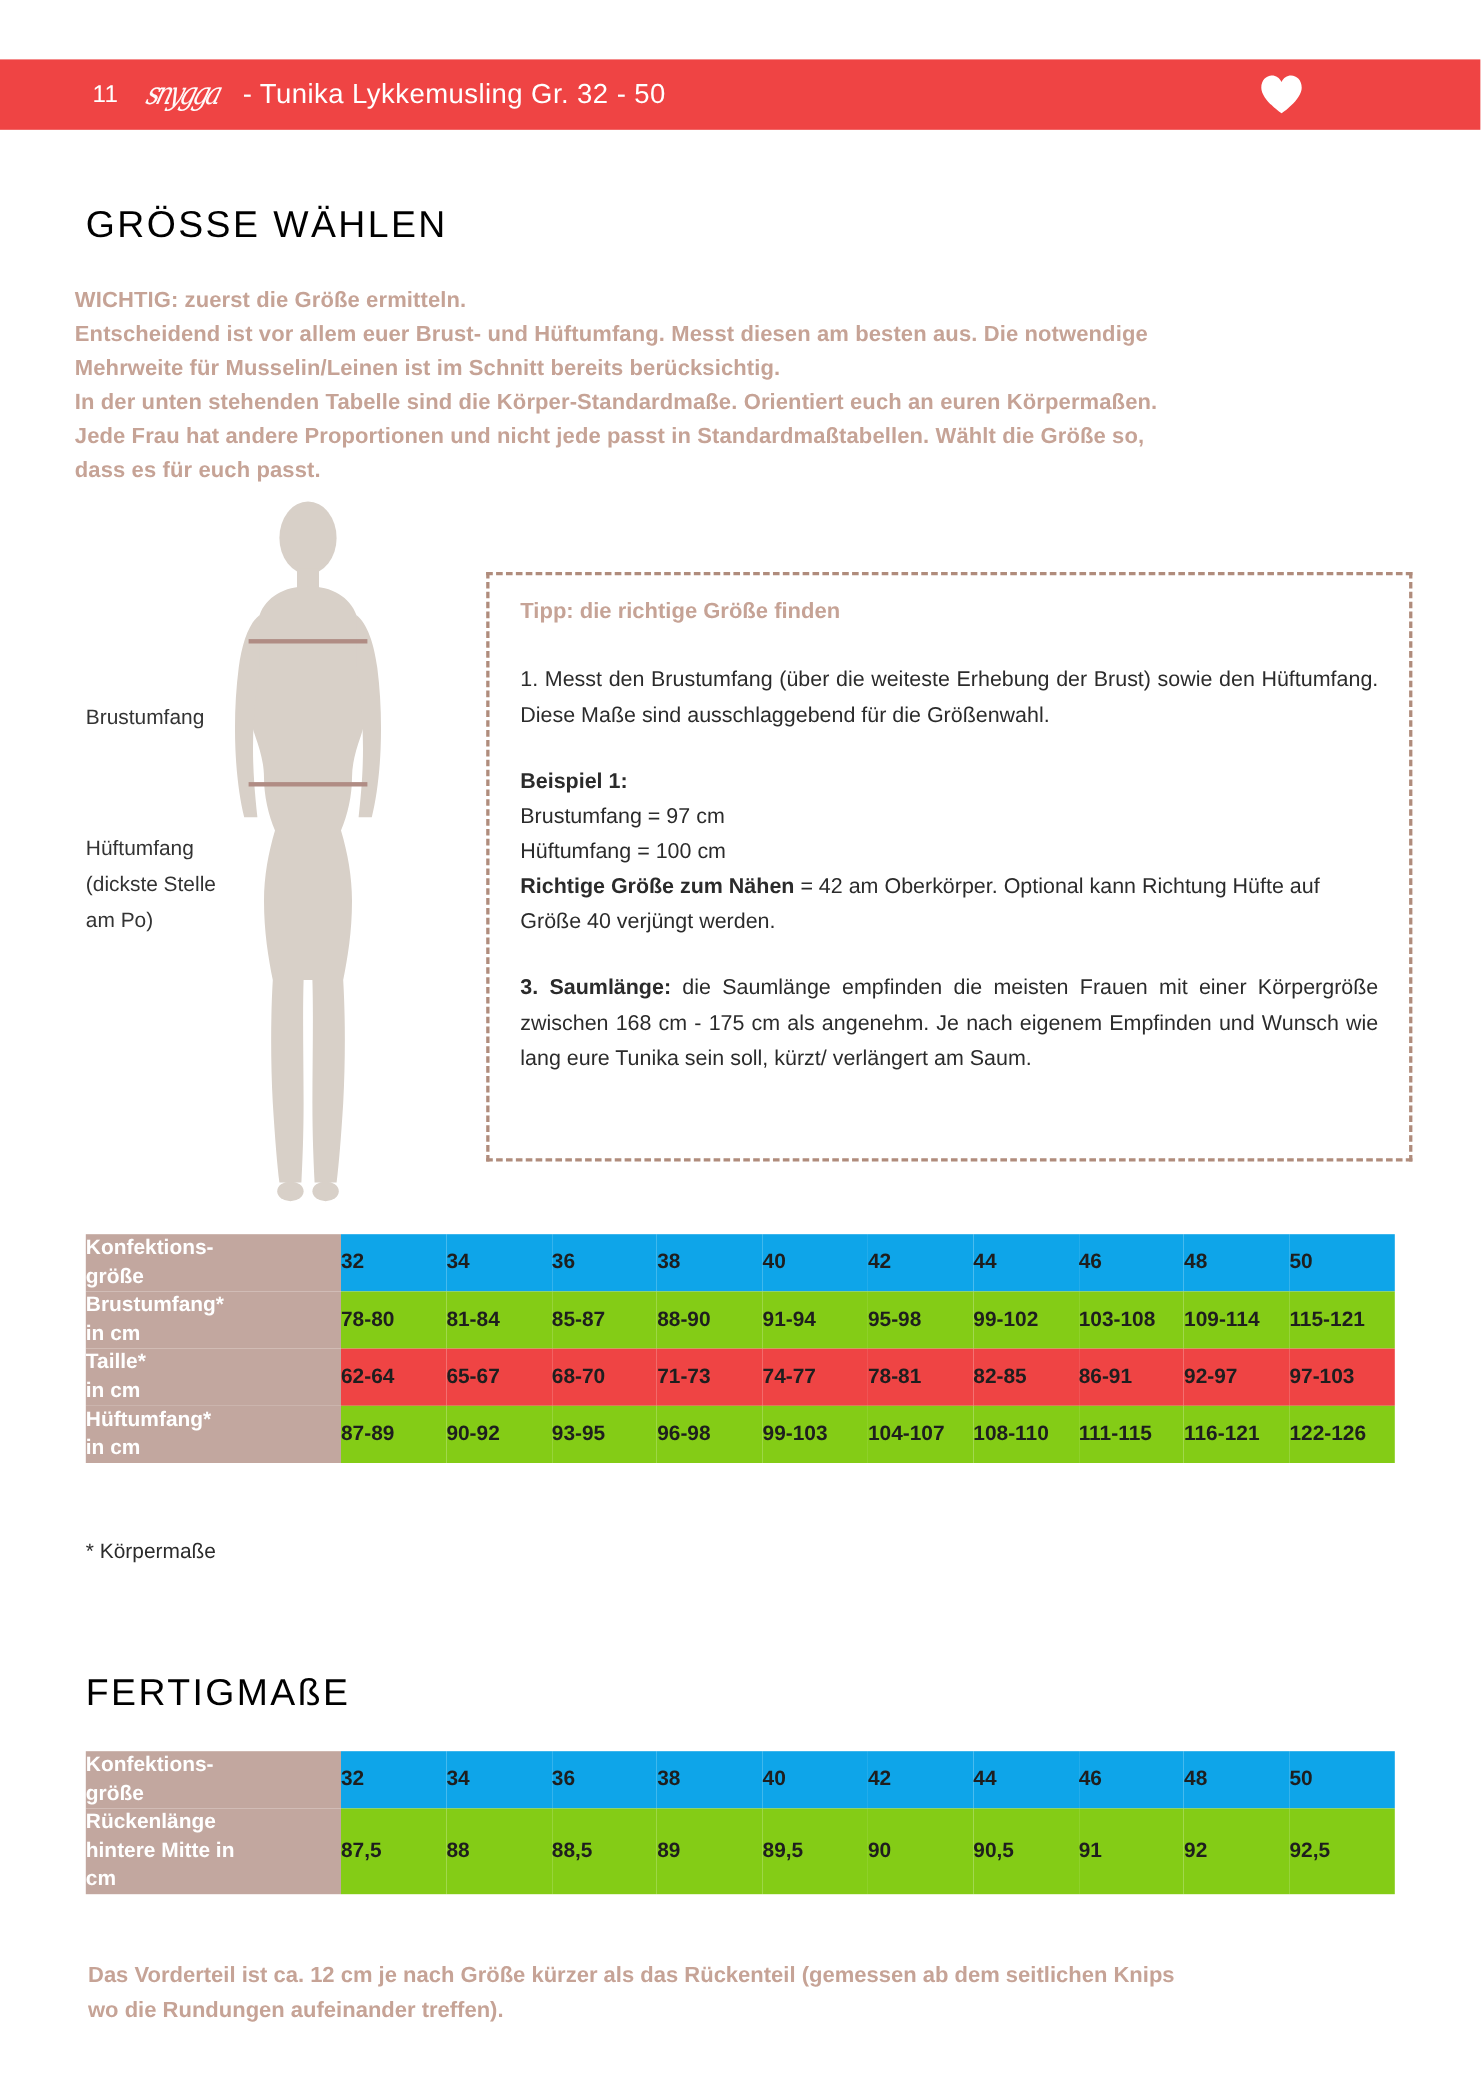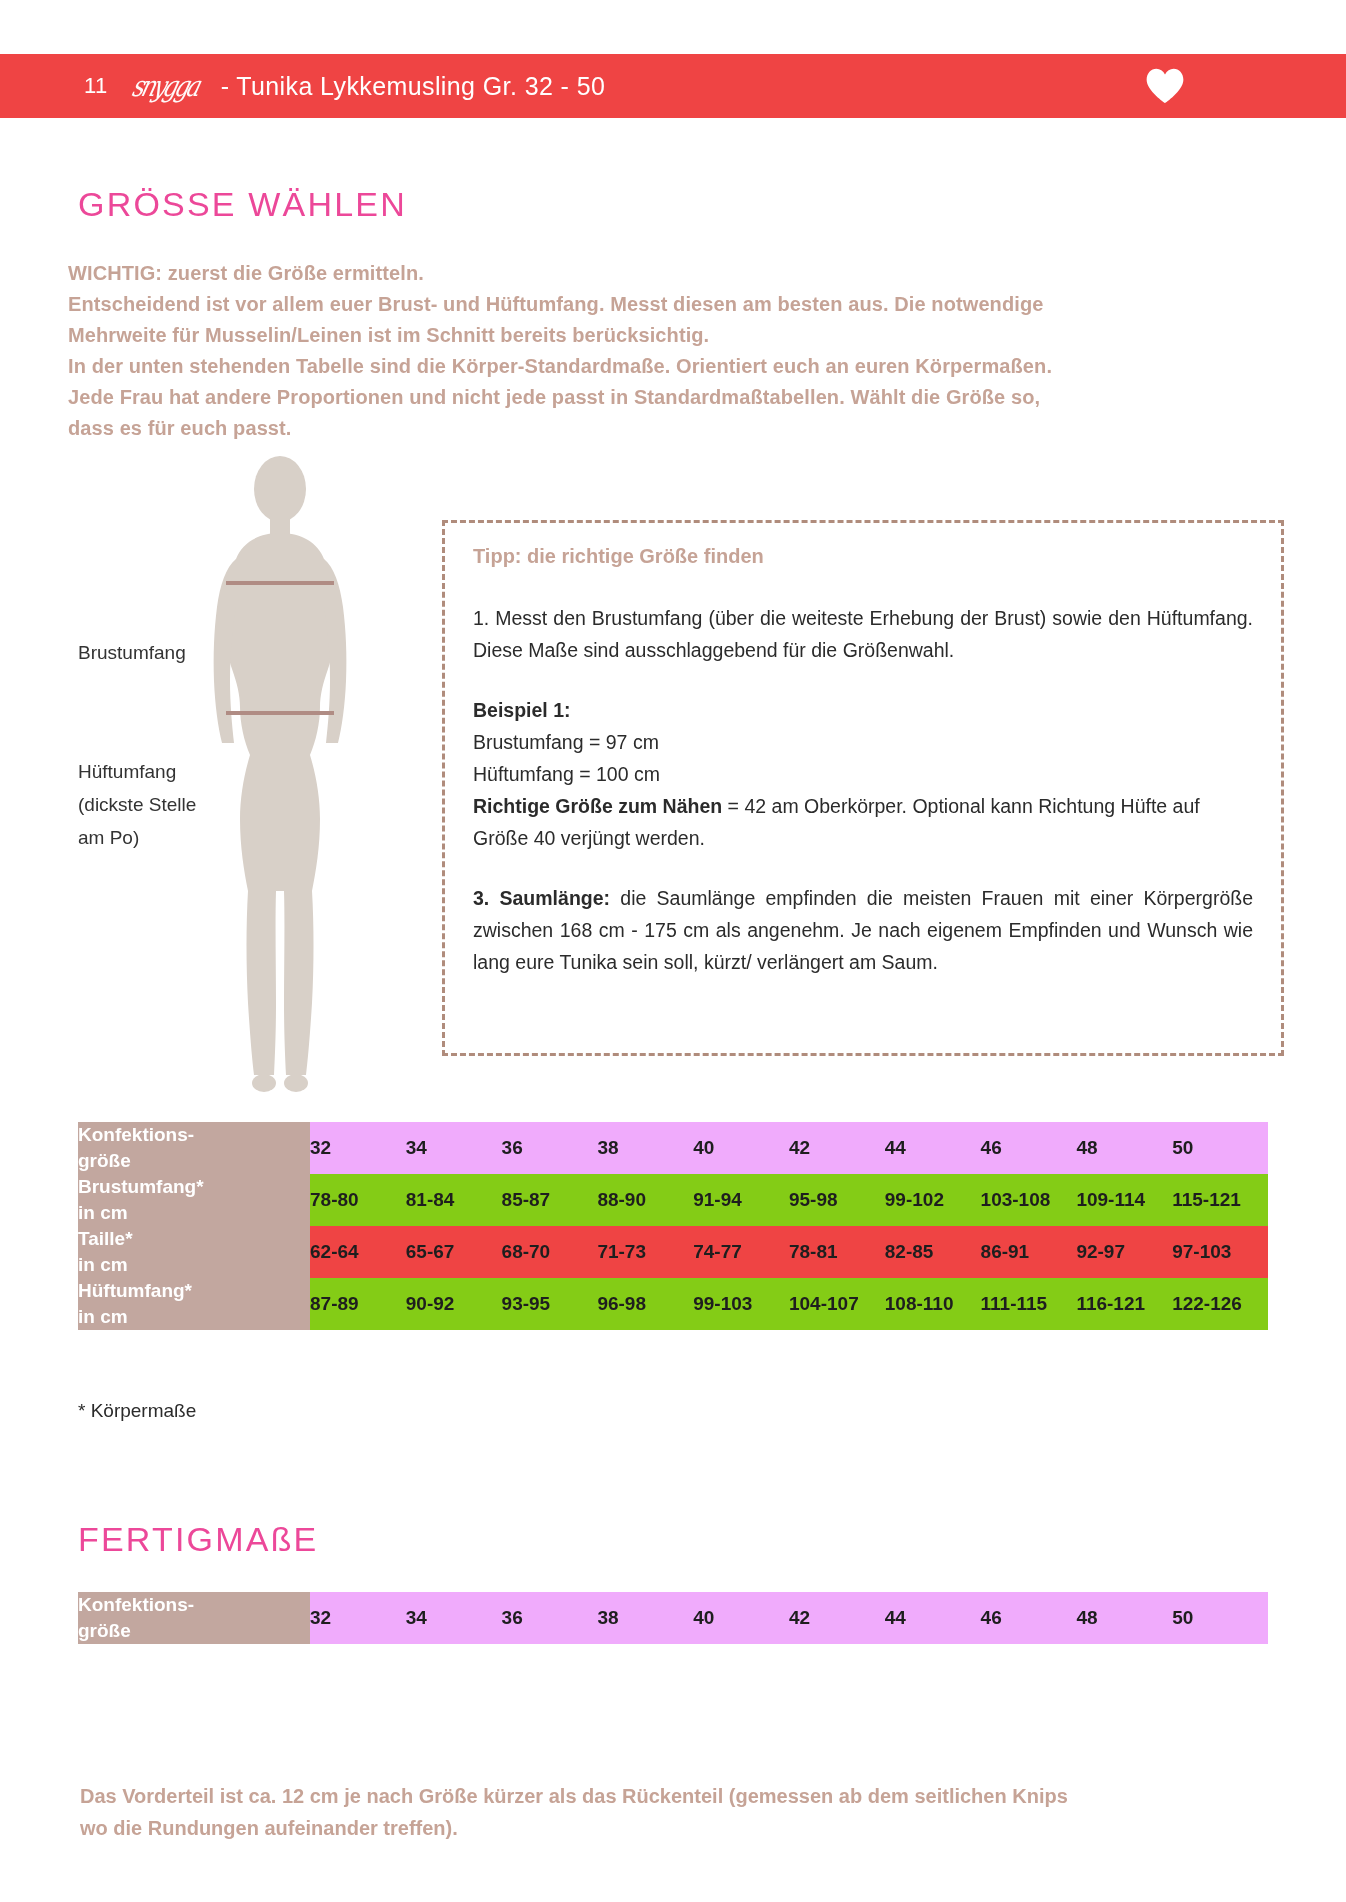--- a/index.html
+++ b/index.html
@@ -56,21 +56,21 @@
     margin-left: auto;
     margin-right: 100px;
     width: 42px;
     height: 40px;
     display: block;
   }
 
   
   .section-title {
     position: absolute;
-    color: #ec4899;
+    color: #000000;
     font-size: 34px;
     letter-spacing: 2.2px;
     font-weight: 400;
     white-space: nowrap;
   }
   #size-title { left: 78px; top: 185px; }
   #fertig-title { left: 78px; top: 1520px; }
 
   
   .intro {
@@ -152,21 +152,21 @@
     background: #c2a79f;
     color: #ffffff;
     font-size: 19px;
     font-weight: bold;
     line-height: 26px;
     padding: 9px 0 9px 14px;
     width: 232px;
     border-bottom: 2px solid #ffffff;
   }
   .hdr-cell {
-    background: #f0abfc;
+    background: #0ea5e9;
     color: #1e1e1e;
     font-size: 19px;
     font-weight: bold;
     padding: 9px 0 9px 12px;
     border-right: 2px solid #f4ecea;
     border-bottom: 2px solid #ffffff;
   }
   .hdr-cell:last-child { border-right: none; }
   .val-cell {
     background: #84cc16;
@@ -363,19 +363,32 @@
         <td class="hdr-cell">34</td>
         <td class="hdr-cell">36</td>
         <td class="hdr-cell">38</td>
         <td class="hdr-cell">40</td>
         <td class="hdr-cell">42</td>
         <td class="hdr-cell">44</td>
         <td class="hdr-cell">46</td>
         <td class="hdr-cell">48</td>
         <td class="hdr-cell">50</td>
       </tr>
+      <tr>
+        <td class="rowlabel">Rückenlänge<br>hintere Mitte in<br>cm</td>
+        <td class="val-cell">87,5</td>
+        <td class="val-cell">88</td>
+        <td class="val-cell">88,5</td>
+        <td class="val-cell">89</td>
+        <td class="val-cell">89,5</td>
+        <td class="val-cell">90</td>
+        <td class="val-cell">90,5</td>
+        <td class="val-cell">91</td>
+        <td class="val-cell">92</td>
+        <td class="val-cell">92,5</td>
+      </tr>
     </tbody>
 </table>
 
 <div class="bottom-note">
   <span class="ln">Das Vorderteil ist ca. 12 cm je nach Größe kürzer als das Rückenteil (gemessen ab dem seitlichen Knips</span>
   <span class="ln">wo die Rundungen aufeinander treffen).</span>
 </div>
 
 </body></html>

